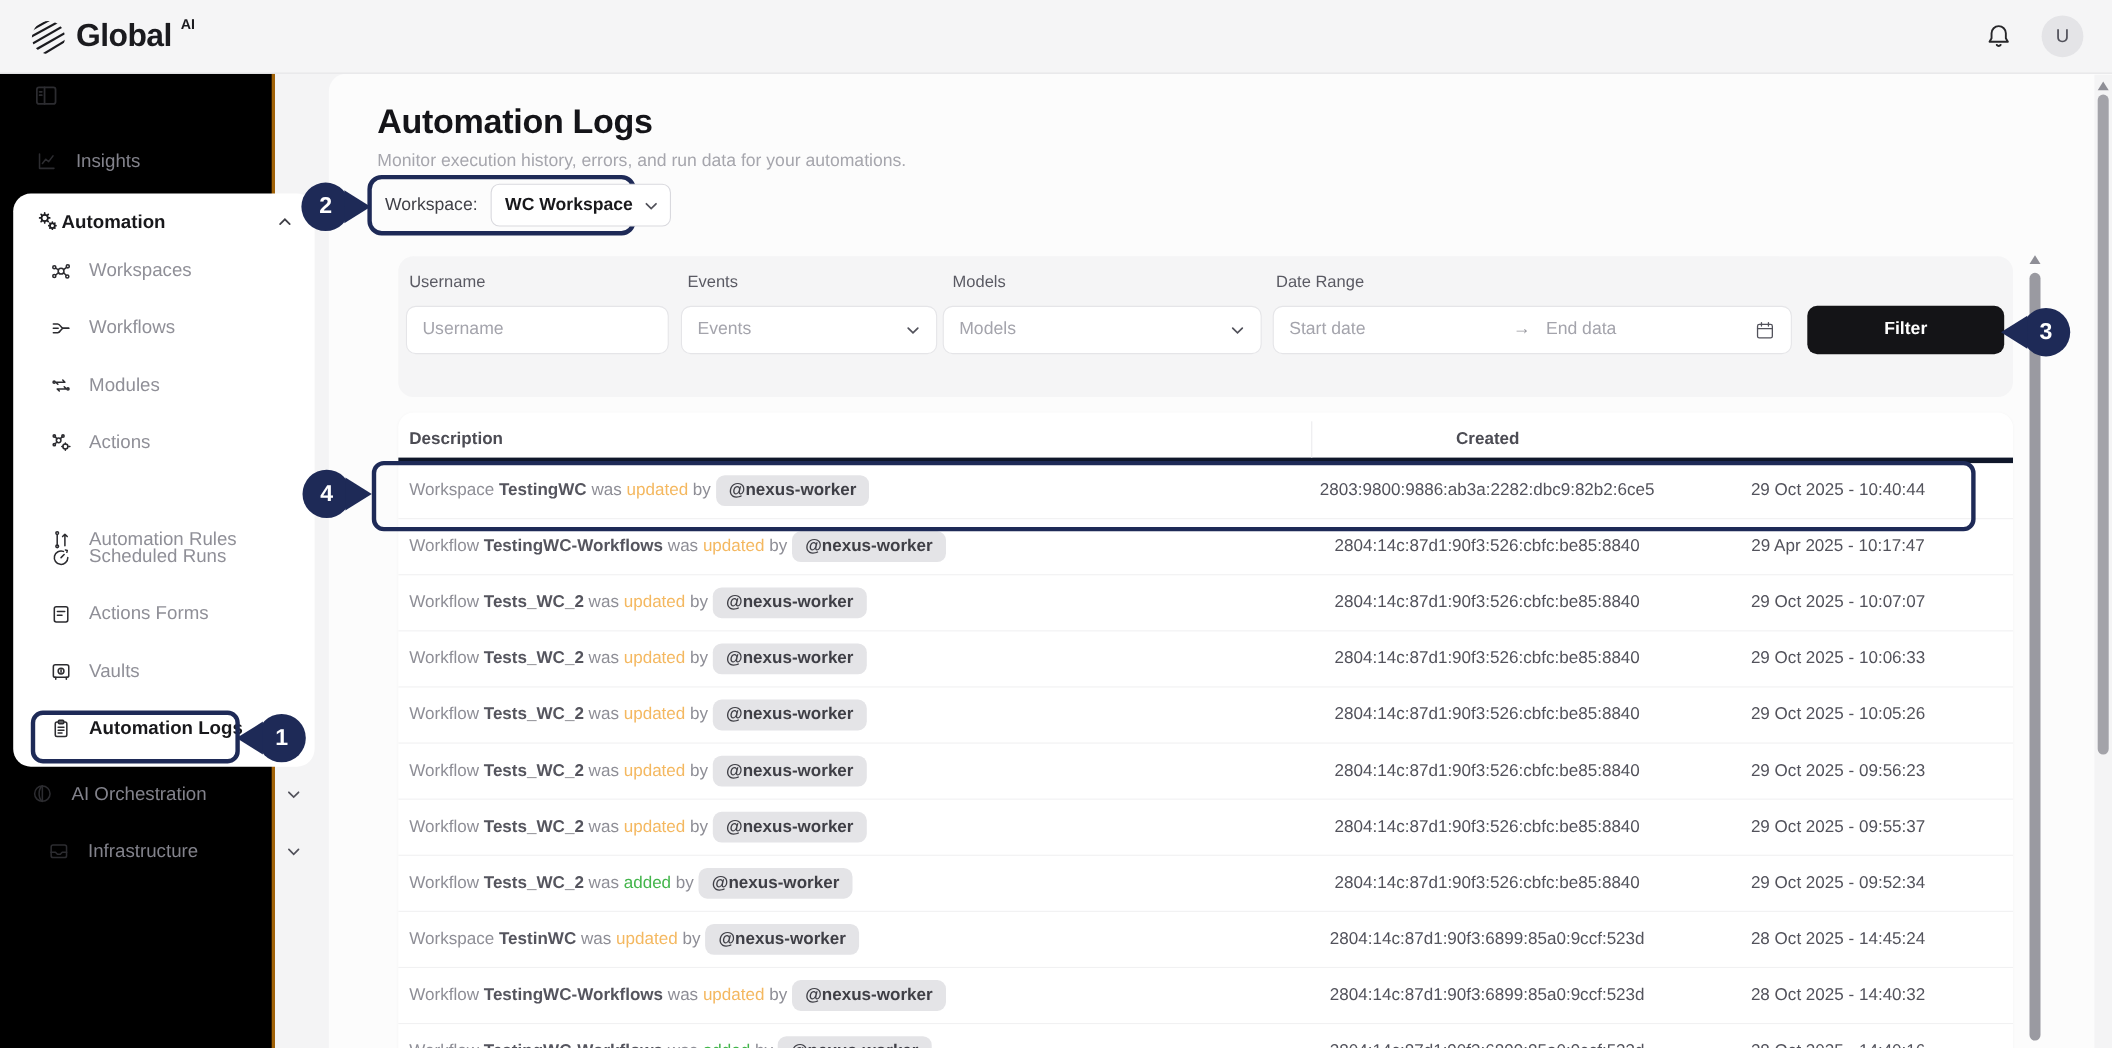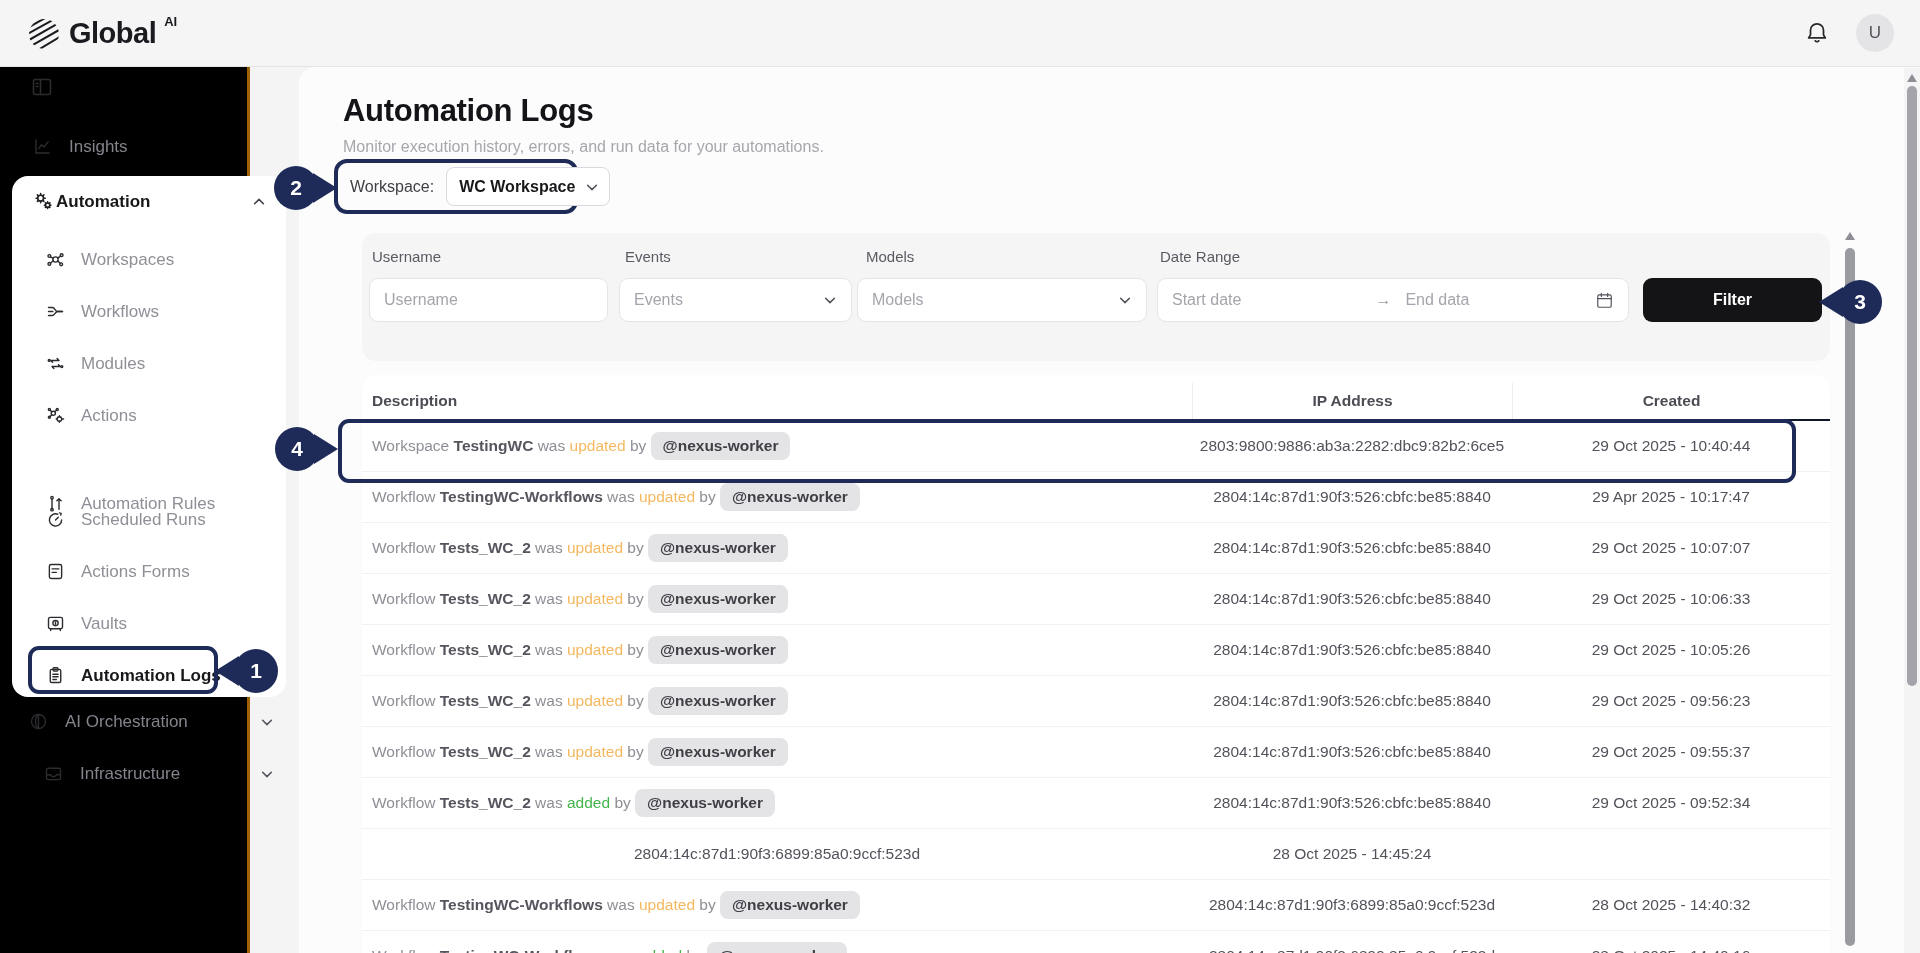--- a/index.html
+++ b/index.html
@@ -27,21 +27,21 @@
   .nav-item { position:absolute; left:0; width:298px; height:34px; display:flex; align-items:center;
               padding:0 24px 0 32px; gap:15px; color:#83838c; font-size:17px; cursor:pointer; }
   .nav-item .ic { width:22px; height:22px; color:#2c2c30; flex:0 0 22px; }
   .nav-item .chev { margin-left:auto; color:#52525b; width:14px; height:14px; }
   .auto-card { position:absolute; left:12px; top:109px; width:274px; height:521px;
                background:#ffffff; border-radius:16px; }
   .nav-parent { position:absolute; left:0; top:9px; width:274px; height:34px; display:flex; align-items:center;
                 padding:0 20px 0 20px; font-size:17px; font-weight:700; color:#18181b; cursor:pointer; }
   .nav-parent .ic { width:24px; height:24px; color:#1f1f23; flex:0 0 24px; }
   .nav-parent .chev { margin-left:auto; color:#3f3f46; width:14px; height:14px; }
-  .nav-sub { position:absolute; left:0; width:274px; height:34px; display:flex; align-items:flex-end;
+  .nav-sub { position:absolute; left:0; width:274px; height:34px; display:flex; align-items:flex-start;
              padding:0 16px 0 33px; gap:15px; color:#8f8f97; font-size:17px; cursor:pointer; }
   .nav-sub .ic { width:21px; height:21px; color:#2c2c30; flex:0 0 21px; }
   .nav-sub.active { color:#18181b; font-weight:700; }
 
   
   .main { position:absolute; left:299px; top:67px; right:0; bottom:0;
           background:#fcfcfc; border-top-left-radius:16px; z-index:1; }
   .page-title { position:absolute; left:44px; top:26px; font-size:31px; font-weight:700; color:#141418; letter-spacing:-0.3px; }
   .page-sub { position:absolute; left:44px; top:71px; font-size:16px; color:#a6a6ad; }
 
@@ -68,21 +68,21 @@
   .f-dates .arrow { color:#9a9aa1; font-size:16px; }
   .f-dates .cal { margin-left:auto; width:19px; height:19px; color:#52525b; }
   .filter-btn { position:absolute; left:1281px; top:45px; width:179px; height:44px;
                 background:#141417; color:#fff; border:none; border-radius:9px;
                 font-size:16px; font-weight:700; font-family:"Liberation Sans", sans-serif; cursor:pointer; }
 
   .table-card { position:absolute; left:63px; top:308px; width:1468px; height:645px;
                 background:#ffffff; border-radius:14px 14px 0 0; overflow:hidden;
                 box-shadow:0 1px 3px rgba(0,0,0,0.04); }
   .t-header { display:grid; grid-template-columns:830px 320px 318px; height:38px; margin-top:8px;
-              border-bottom:2px solid #0f172a; }
+              border-bottom:5px solid #0f172a; }
   .t-header .th { display:flex; align-items:center; font-size:15.5px; font-weight:700; color:#4c4c54; }
   .t-header .th:first-child { padding-left:10px; }
   .t-header .th.c { justify-content:center; border-left:1px solid #ececee; }
   .t-row { display:grid; grid-template-columns:830px 320px 318px; height:51px;
            border-bottom:1px solid #f1f1f2; align-items:center; font-size:15.5px; }
   .t-row .desc { padding-left:10px; color:#8e8e96; white-space:nowrap; }
   .t-row .desc .name { color:#55555e; font-weight:700; }
   .t-row .desc .act-updated { color:#f4b860; font-weight:400; }
   .t-row .desc .act-added { color:#43b54b; font-weight:400; }
   .t-row .desc .pill { background:#e4e4e7; color:#3f3f46; font-weight:700; border-radius:8px;
@@ -376,21 +376,20 @@
             <line x1="16" y1="3" x2="16" y2="6.8"></line>
         </svg>
       </span>
     </div>
     <button class="filter-btn">Filter</button>
   </section>
 
   <section class="table-card">
     <div class="t-header">
       <div class="th">Description</div>
-      <div class="th c">IP Address</div>
       <div class="th c">Created</div>
     </div>
     <div id="rows">
         <div class="t-row">
           <div class="desc"><span>Workspace </span><span class="name">TestingWC</span><span> was </span><span class="act-updated">updated</span><span> by </span><span class="pill">@nexus-worker</span></div>
           <div class="ip">2803:9800:9886:ab3a:2282:dbc9:82b2:6ce5</div>
           <div class="created">29 Oct 2025 - 10:40:44</div>
         </div>
         <div class="t-row">
           <div class="desc"><span>Workflow </span><span class="name">TestingWC-Workflows</span><span> was </span><span class="act-updated">updated</span><span> by </span><span class="pill">@nexus-worker</span></div>
@@ -421,20 +420,21 @@
           <div class="desc"><span>Workflow </span><span class="name">Tests_WC_2</span><span> was </span><span class="act-updated">updated</span><span> by </span><span class="pill">@nexus-worker</span></div>
           <div class="ip">2804:14c:87d1:90f3:526:cbfc:be85:8840</div>
           <div class="created">29 Oct 2025 - 09:55:37</div>
         </div>
         <div class="t-row">
           <div class="desc"><span>Workflow </span><span class="name">Tests_WC_2</span><span> was </span><span class="act-added">added</span><span> by </span><span class="pill">@nexus-worker</span></div>
           <div class="ip">2804:14c:87d1:90f3:526:cbfc:be85:8840</div>
           <div class="created">29 Oct 2025 - 09:52:34</div>
         </div>
         <div class="t-row">
+          <div class="desc"><span>Workspace </span><span class="name">TestinWC</span><span> was </span><span class="act-updated">updated</span><span> by </span><span class="pill">@nexus-worker</span></div>
           <div class="ip">2804:14c:87d1:90f3:6899:85a0:9ccf:523d</div>
           <div class="created">28 Oct 2025 - 14:45:24</div>
         </div>
         <div class="t-row">
           <div class="desc"><span>Workflow </span><span class="name">TestingWC-Workflows</span><span> was </span><span class="act-updated">updated</span><span> by </span><span class="pill">@nexus-worker</span></div>
           <div class="ip">2804:14c:87d1:90f3:6899:85a0:9ccf:523d</div>
           <div class="created">28 Oct 2025 - 14:40:32</div>
         </div>
         <div class="t-row">
           <div class="desc"><span>Workflow </span><span class="name">TestingWC-Workflows</span><span> was </span><span class="act-added">added</span><span> by </span><span class="pill">@nexus-worker</span></div>

